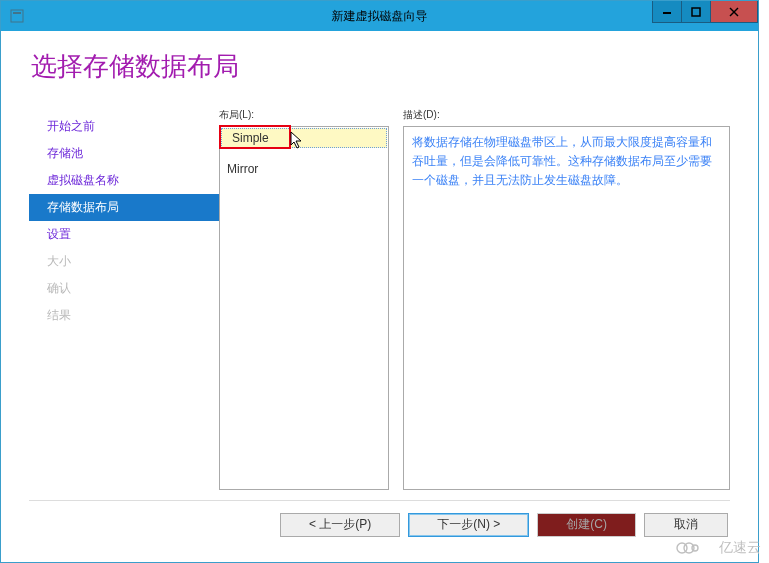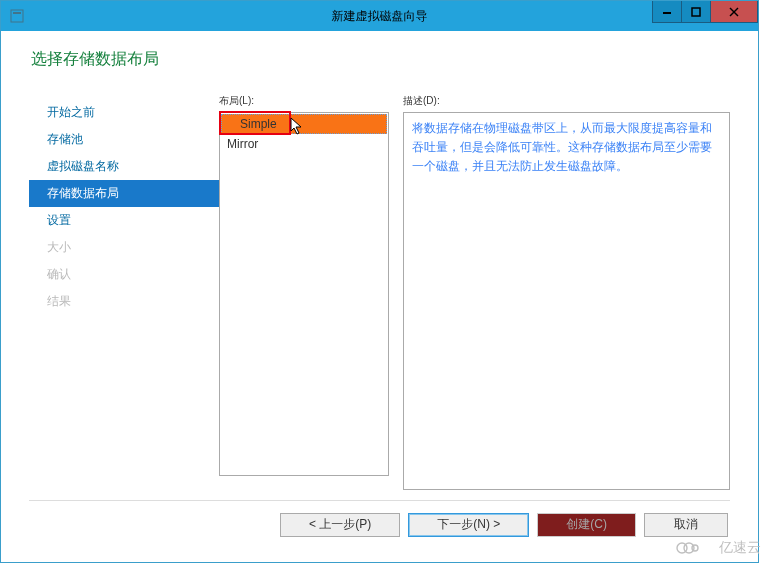--- a/index.html
+++ b/index.html
@@ -73,39 +73,39 @@
       width: 48px;
     }
     .content {
       flex: 1;
       background: #fff;
       padding: 18px 28px 14px 28px;
       display: flex;
       flex-direction: column;
     }
     .heading {
-      font-size: 16px;
-      color: #15803d;
+      font-size: 26px;
+      color: #a21caf;
       font-weight: normal;
       margin-bottom: 24px;
       padding-left: 2px;
     }
     .main-row {
       display: flex;
       flex: 1;
       gap: 0;
     }
     .sidebar {
       width: 190px;
       padding-top: 5px;
     }
     .nav-item {
       font-size: 12px;
       padding: 5px 0 5px 18px;
-      color: #0369a1;
+      color: #6d28d9;
       cursor: default;
     }
     .nav-item.disabled {
       color: #b9b9b9;
     }
     .nav-item.active {
       background: #1979ca;
       color: #fff;
     }
     .main-panels {
@@ -124,27 +124,27 @@
     }
     .listbox {
       width: 170px;
       height: 364px;
       border: 1px solid #aaa;
       background: #fff;
       padding: 1px;
     }
     .list-item {
       font-size: 12px;
-      padding: 3px 6px;
+      padding: 14px 6px;
       color: #333;
     }
     .list-item.selected {
-      background: #f97316;
+      background: #fef9c3;
       border: 1px dotted #6a9ed8;
-      padding: 2px 18px;
+      padding: 2px 10px;
       position: relative;
     }
     .red-highlight {
       position: absolute;
       left: -3px;
       top: -4px;
       width: 72px;
       height: 24px;
       border: 2px solid #e60012;
       pointer-events: none;

